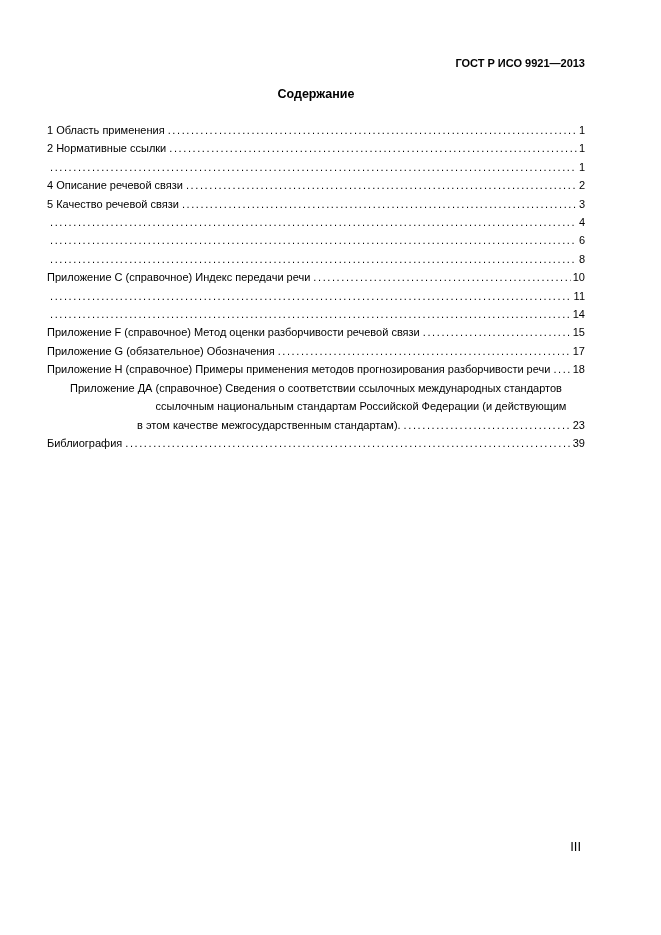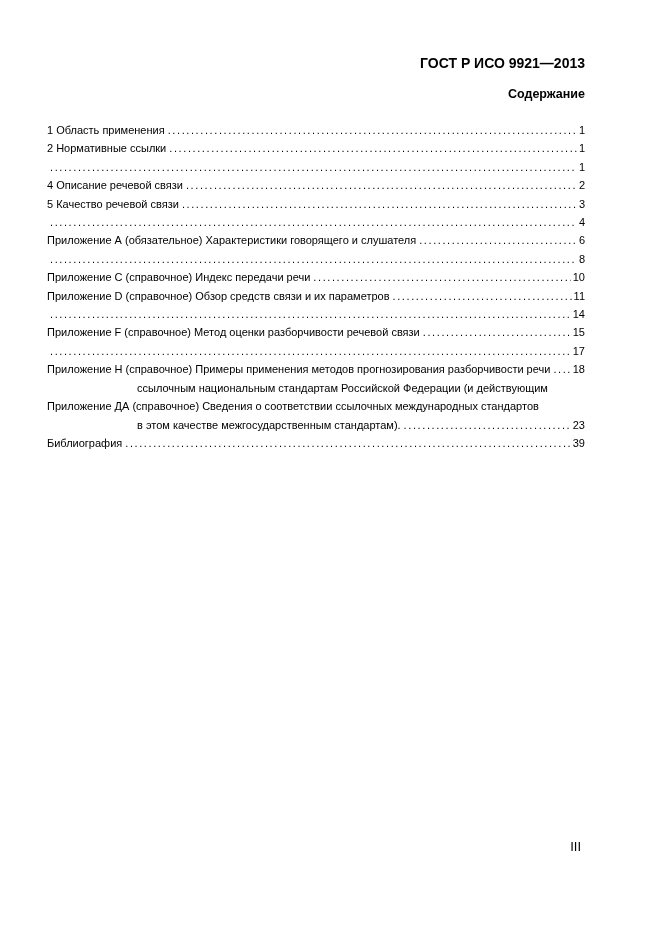--- a/index.html
+++ b/index.html
@@ -14,38 +14,39 @@
     background: #ffffff;
     box-sizing: border-box;
     padding: 57px 76px 0 47px;
     font-family: "Liberation Sans", sans-serif;
     font-size: 11px;
     color: #000000;
   }
   .header {
     text-align: right;
     font-weight: bold;
-    font-size: 14px;
+    font-size: 11px;
     line-height: 13px;
   }
   .title {
     margin: 17px 0 0 0;
-    text-align: right;
+    text-align: center;
     font-size: 12.5px;
     font-weight: bold;
     line-height: 15px;
   }
   .toc {
     margin-top: 19px;
   }
   .toc-row {
     display: flex;
     align-items: baseline;
     line-height: 18.4px;
     white-space: nowrap;
+    justify-content: center;
   }
   .toc-row.indent {
     padding-left: 90px;
   }
   .toc-text {
     flex: 0 0 auto;
   }
   .toc-dots {
     flex: 1 1 0;
     min-width: 0;
@@ -97,61 +98,60 @@
       <div class="toc-row">
         <span class="toc-text">5 Качество речевой связи</span>
         <span class="toc-dots">........................................................................................................................................................................................................</span>
         <span class="toc-page">3</span>
       </div>
       <div class="toc-row">
         <span class="toc-dots">........................................................................................................................................................................................................</span>
         <span class="toc-page">4</span>
       </div>
       <div class="toc-row">
-        <span class="toc-text">Приложение А (обязательное) Характеристики говорящего и слушателя</span>
         <span class="toc-dots">........................................................................................................................................................................................................</span>
         <span class="toc-page">6</span>
       </div>
       <div class="toc-row">
         <span class="toc-dots">........................................................................................................................................................................................................</span>
         <span class="toc-page">8</span>
       </div>
       <div class="toc-row">
         <span class="toc-text">Приложение С (справочное) Индекс передачи речи</span>
         <span class="toc-dots">........................................................................................................................................................................................................</span>
         <span class="toc-page">10</span>
       </div>
       <div class="toc-row">
-        <span class="toc-text">Приложение D (справочное) Обзор средств связи и их  параметров</span>
         <span class="toc-dots">........................................................................................................................................................................................................</span>
         <span class="toc-page">11</span>
       </div>
       <div class="toc-row">
         <span class="toc-dots">........................................................................................................................................................................................................</span>
         <span class="toc-page">14</span>
       </div>
       <div class="toc-row">
         <span class="toc-text">Приложение F (справочное) Метод оценки разборчивости речевой связи</span>
         <span class="toc-dots">........................................................................................................................................................................................................</span>
         <span class="toc-page">15</span>
       </div>
       <div class="toc-row">
+        <span class="toc-text">Приложение G (обязательное) Обозначения</span>
         <span class="toc-dots">........................................................................................................................................................................................................</span>
         <span class="toc-page">17</span>
       </div>
       <div class="toc-row">
         <span class="toc-text">Приложение Н (справочное) Примеры применения методов прогнозирования разборчивости речи</span>
         <span class="toc-dots">........................................................................................................................................................................................................</span>
         <span class="toc-page">18</span>
       </div>
+      <div class="toc-row">
+        <span class="toc-text">Приложение ДА (справочное) Сведения о соответствии ссылочных международных стандартов</span>
+      </div>
       <div class="toc-row indent">
         <span class="toc-text">ссылочным национальным стандартам Российской Федерации (и действующим</span>
-      </div>
-      <div class="toc-row">
-        <span class="toc-text">Приложение ДА (справочное) Сведения о соответствии ссылочных международных стандартов</span>
       </div>
       <div class="toc-row indent">
         <span class="toc-text">в этом качестве межгосударственным стандартам).</span>
         <span class="toc-dots">........................................................................................................................................................................................................</span>
         <span class="toc-page">23</span>
       </div>
       <div class="toc-row">
         <span class="toc-text">Библиография</span>
         <span class="toc-dots">........................................................................................................................................................................................................</span>
         <span class="toc-page">39</span>

